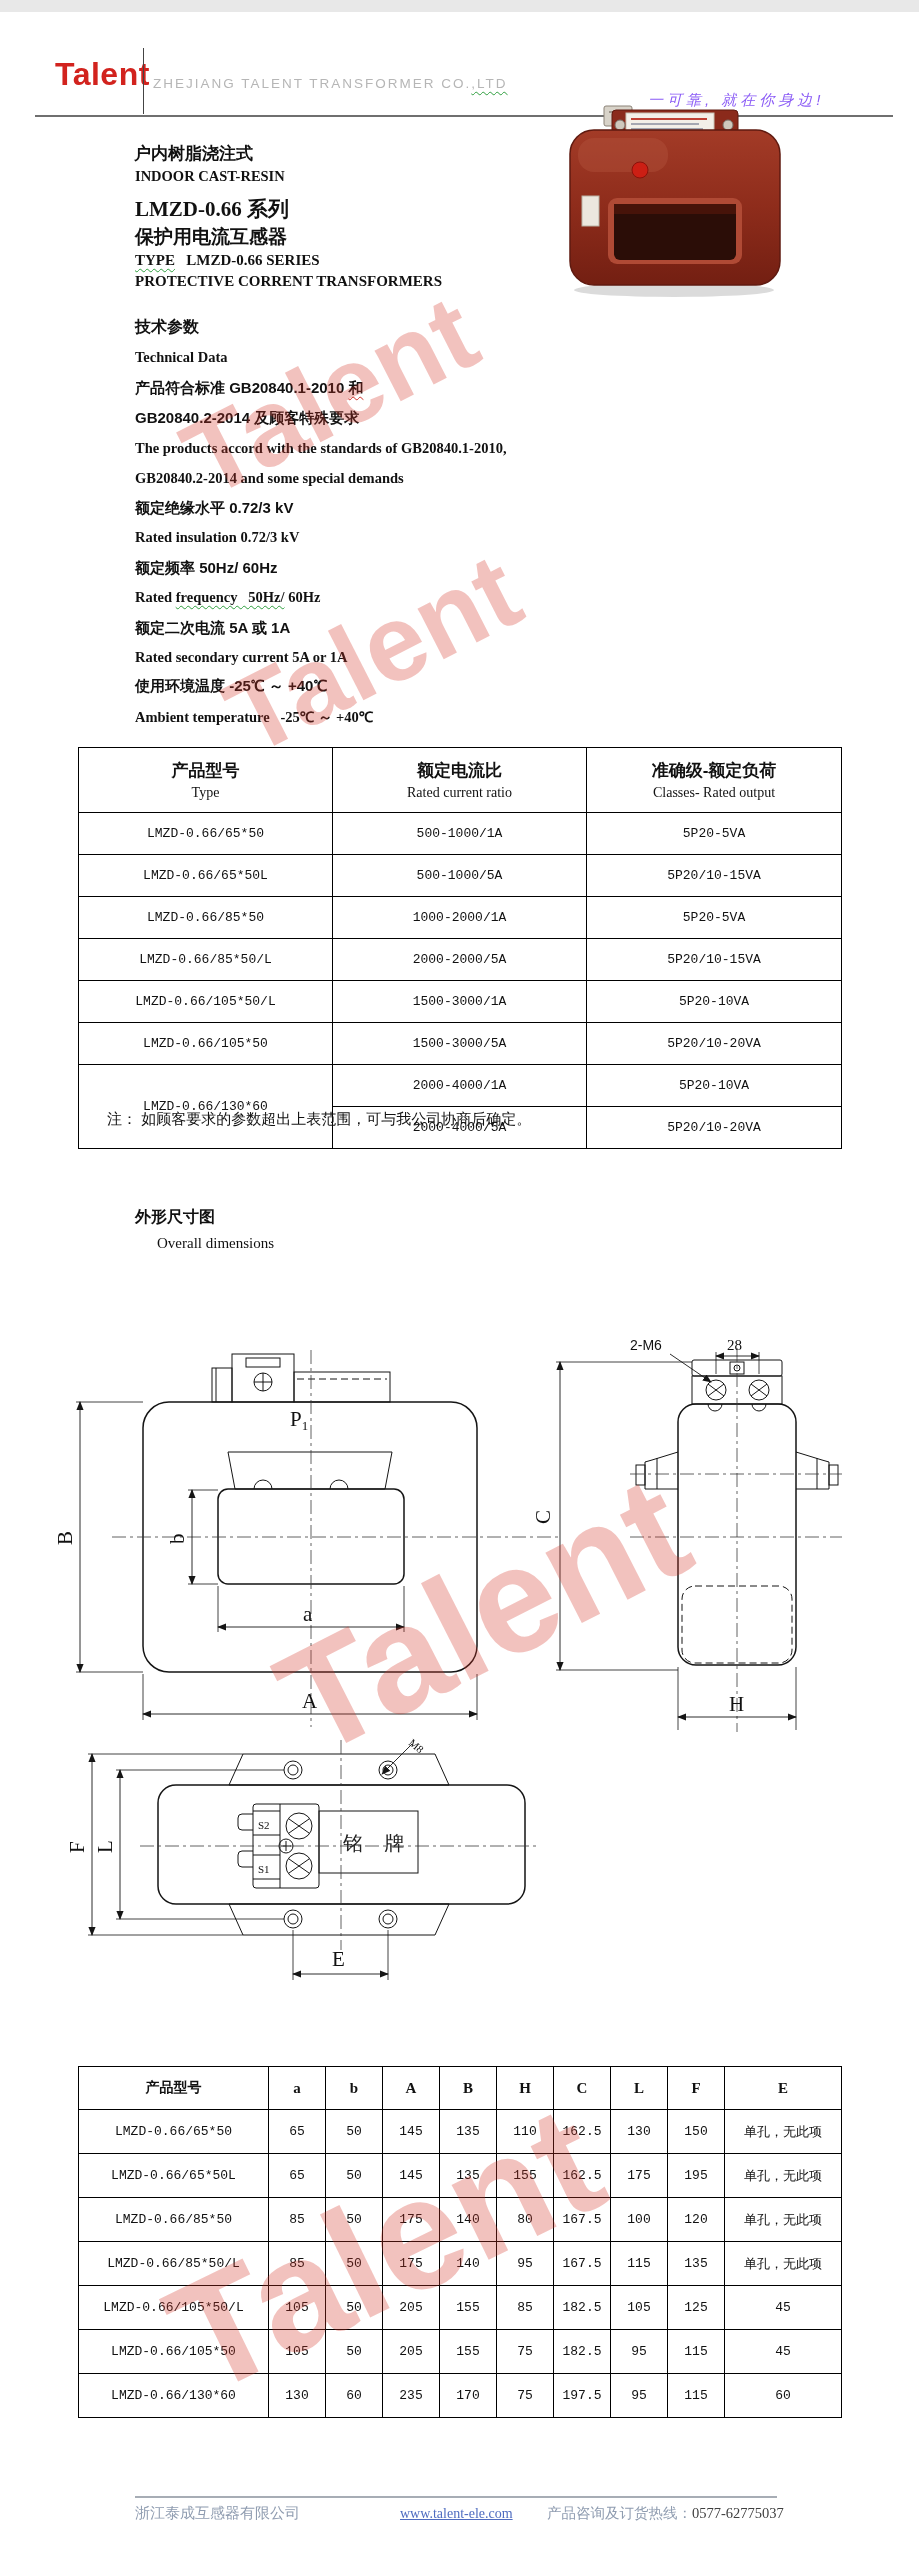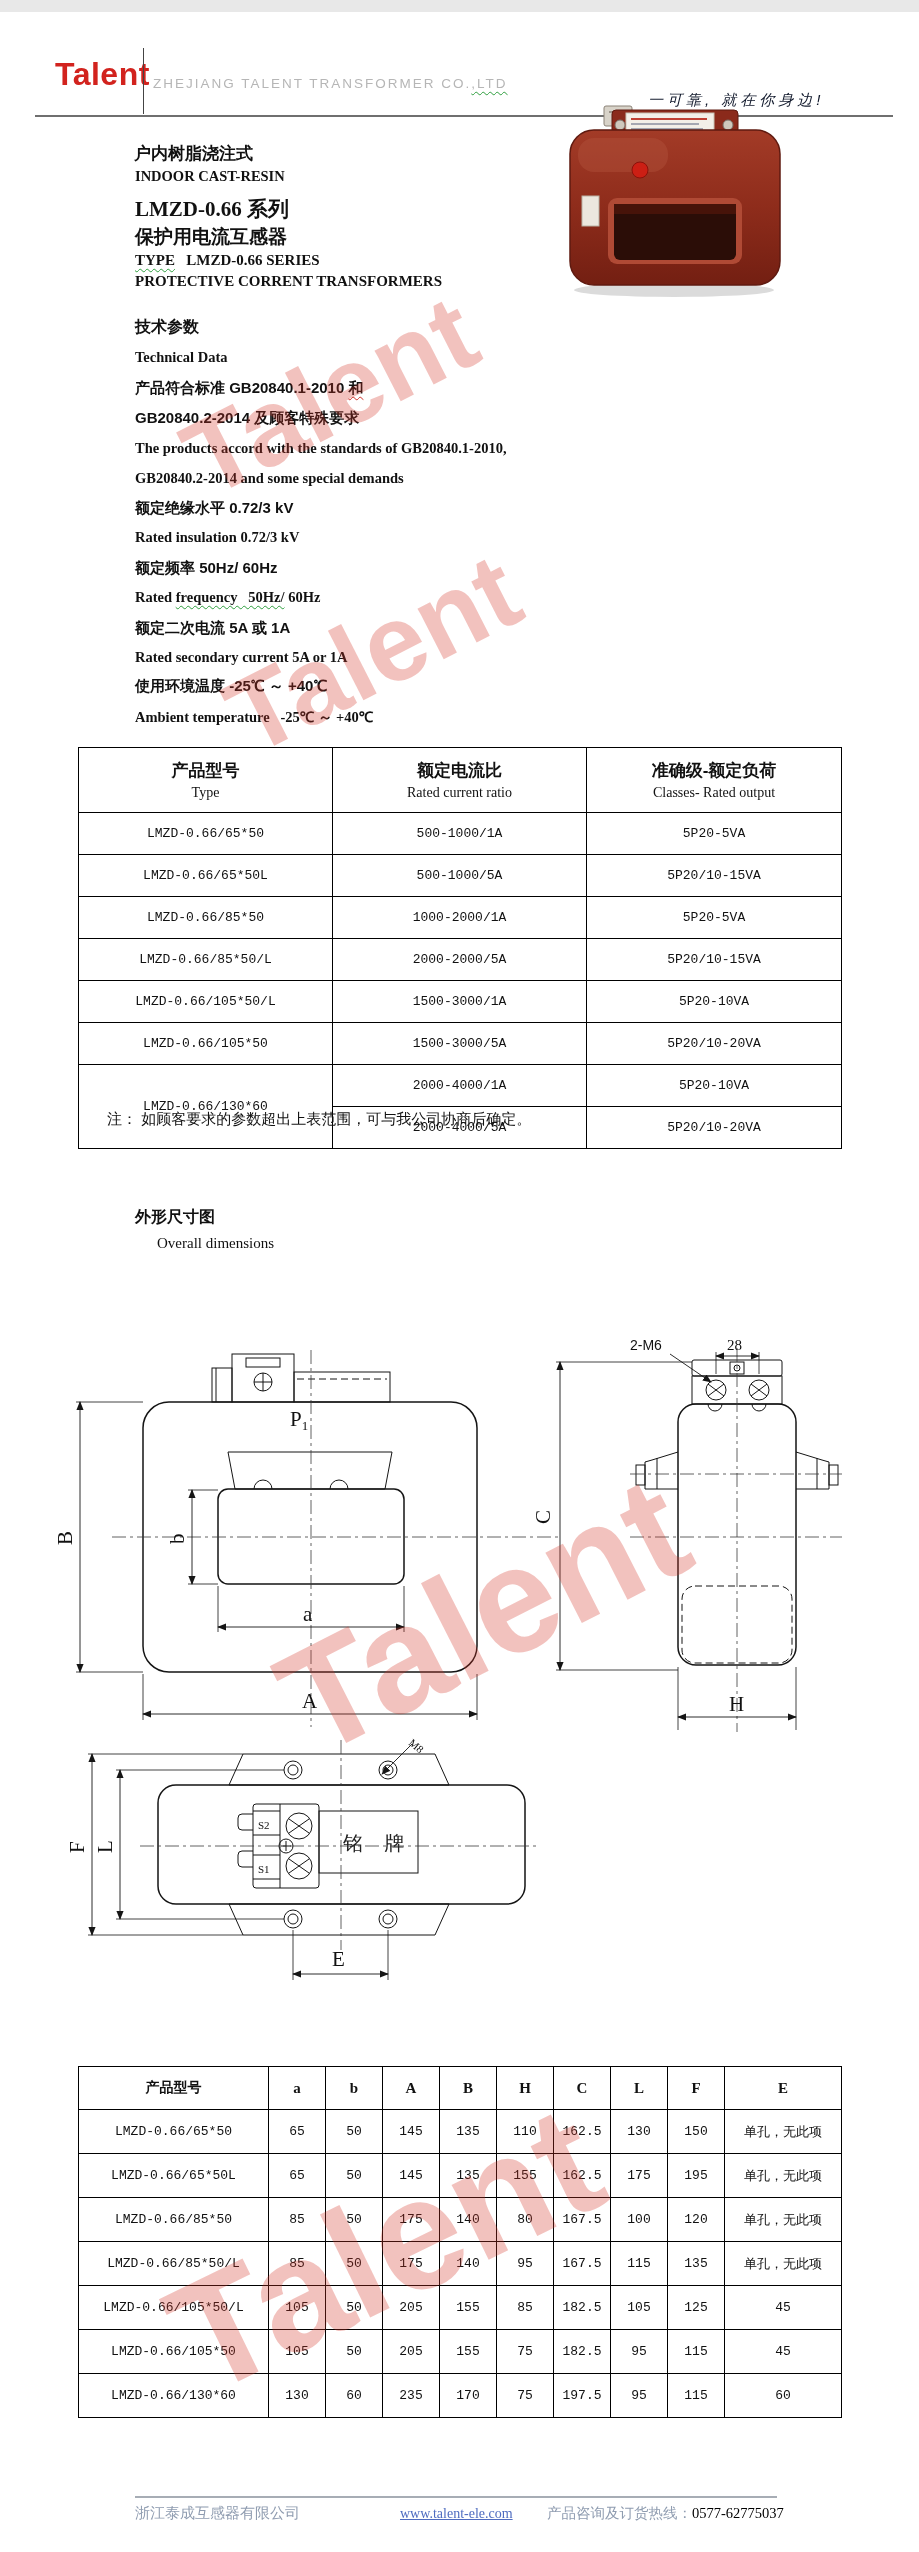--- a/index.html
+++ b/index.html
@@ -7,21 +7,21 @@
         font-family:"Liberation Sans",sans-serif;color:#111;margin:12px auto;}
   .abs{position:absolute;white-space:nowrap;}
   .wavy-green{text-decoration-line:underline;text-decoration-style:wavy;
               text-decoration-color:#2e9e3e;text-decoration-thickness:1px;text-underline-offset:3px;}
   .wavy-red{text-decoration-line:underline;text-decoration-style:wavy;
             text-decoration-color:#d03028;text-decoration-thickness:1px;text-underline-offset:3px;}
   
   .logo{left:55px;top:44px;font-size:32px;font-weight:800;color:#d2231e;letter-spacing:.5px;}
   .logo-divider{left:143px;top:36px;width:1px;height:66px;background:#444;}
   .company{left:153px;top:64px;font-size:13.5px;letter-spacing:2px;color:#b6b6b6;}
-  .slogan{left:648px;top:79px;font-size:15px;font-style:italic;letter-spacing:4px;color:#0f172a;}
+  .slogan{left:648px;top:79px;font-size:15px;font-style:italic;letter-spacing:4px;color:#8b5cf6;}
   .head-rule{left:35px;top:103px;width:858px;height:2px;background:#6f6f6f;}
   
   .cn-lg{font-size:17px;font-weight:bold;}
   .cn-xl{font-size:21px;font-weight:bold;font-family:Liberation Serif, serif;}
   .cn-l2{font-size:19px;font-weight:bold;}
   .en-b{font-family:"Liberation Serif",serif;font-weight:bold;font-size:14.5px;}
   .en-b15{font-family:"Liberation Serif",serif;font-weight:bold;font-size:15px;}
   .cn-spec{font-size:15px;font-weight:bold;}
   
   table{border-collapse:collapse;table-layout:fixed;background:transparent;}
@@ -46,21 +46,21 @@
   .wm1{left:175px;top:330px;font-size:108px;transform:rotate(-27deg);}
   .wm2{left:218px;top:588px;font-size:108px;transform:rotate(-27deg);}
   .wm3{left:268px;top:1528px;font-size:150px;transform:rotate(-27deg);}
   .wm4{left:158px;top:2158px;font-size:158px;transform:rotate(-26deg);}
   
   .foot-rule{left:135px;top:2484px;width:642px;height:2px;background:#a7adb5;}
   .foot-co{left:135px;top:2492px;font-size:15px;color:#8f9cb0;}
   .foot-web{left:400px;top:2494px;font-size:14px;color:#4f6cc0;text-decoration:underline;
             font-family:"Liberation Serif",serif;text-align:right;}
   .foot-hot{left:547px;top:2492px;font-size:14.5px;color:#8f9cb0;}
-  .foot-hot .num{color:#000000;font-family:"Liberation Serif",serif;}
+  .foot-hot .num{color:#404040;font-family:"Liberation Serif",serif;}
   
   svg{position:absolute;overflow:visible;}
   .ln{stroke:#151515;stroke-width:1.5;fill:none;}
   .lnthin{stroke:#151515;stroke-width:1;fill:none;}
   .dim{stroke:#151515;stroke-width:.9;fill:none;}
   .ext{stroke:#151515;stroke-width:.8;fill:none;}
   .cl{stroke:#3a3a3a;stroke-width:.8;fill:none;stroke-dasharray:14 4 3 4;}
   .dash{stroke:#151515;stroke-width:1;fill:none;stroke-dasharray:7 4;}
   .dimlab{font-family:"Liberation Serif",serif;font-size:21px;fill:#111;}
   .dimlab-s{font-family:"Liberation Serif",serif;font-size:15px;fill:#111;}

